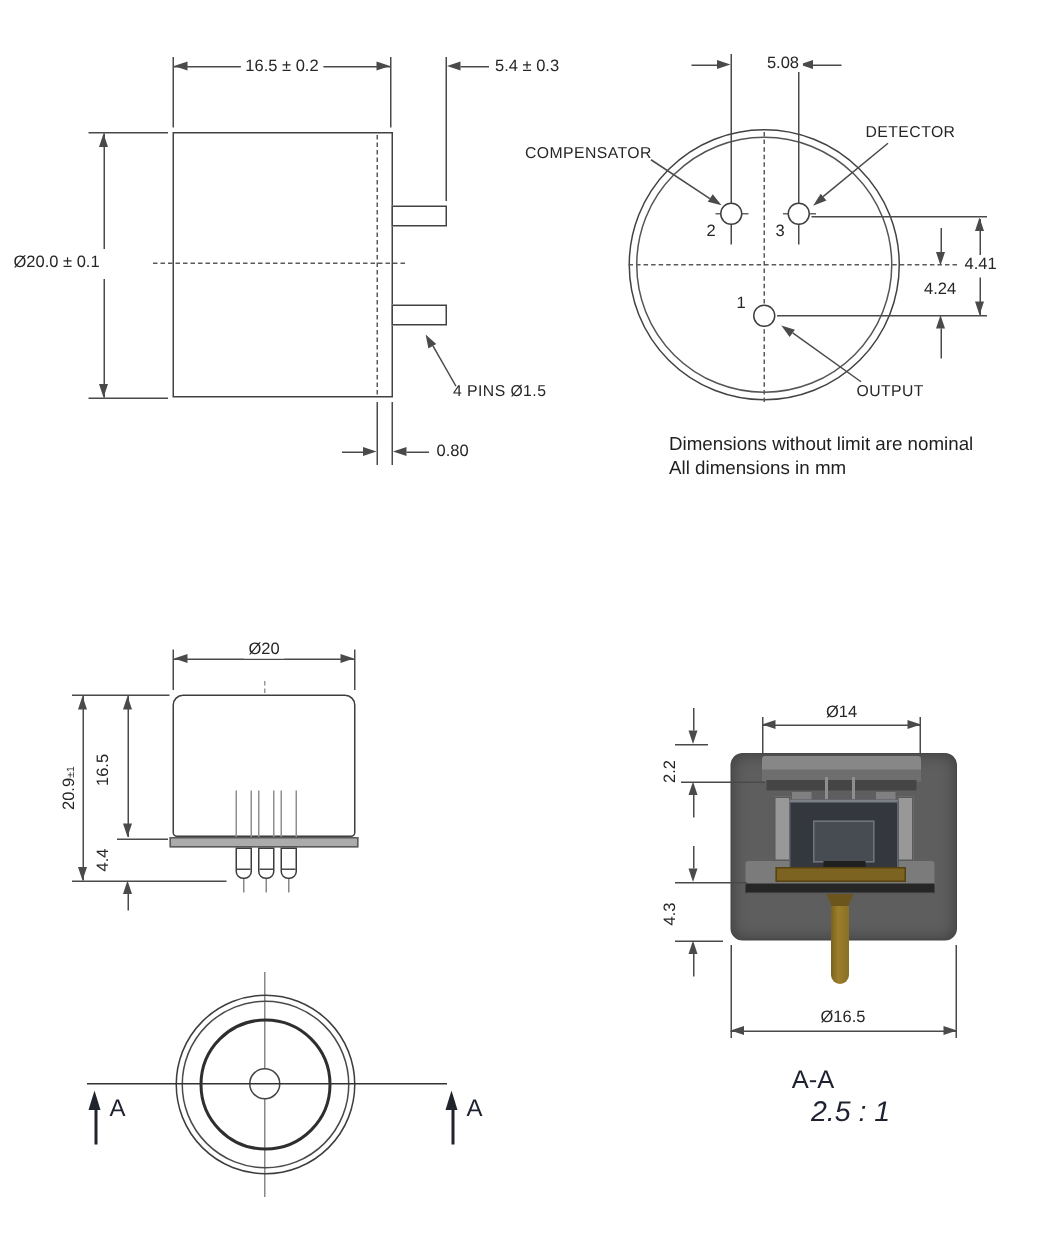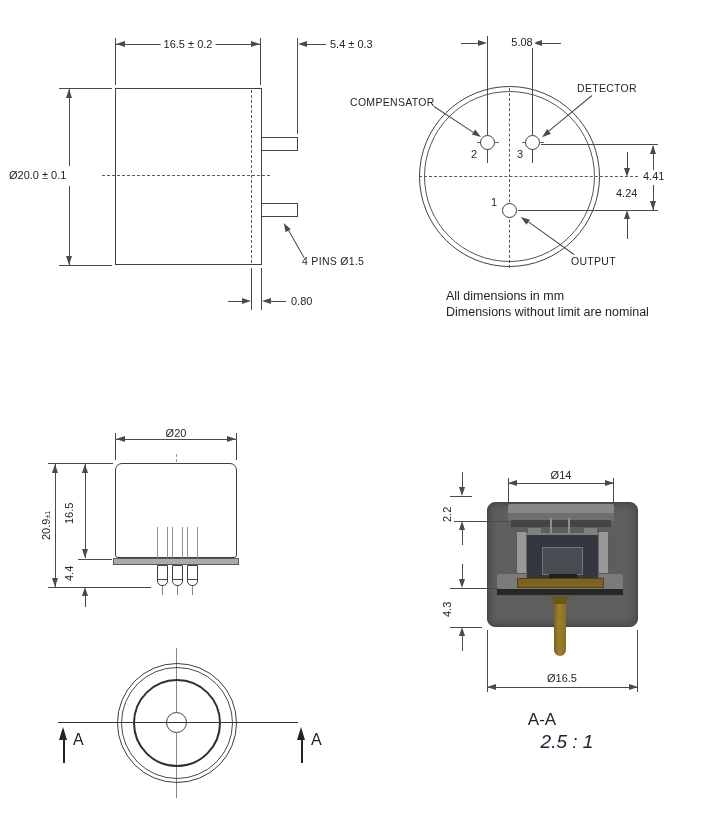--- a/index.html
+++ b/index.html
@@ -119,22 +119,22 @@
     <div class="ar-d" style="left:650px;top:201px;"></div>
     <div class="dimlabel" style="left:640px;top:170px;">4.41</div>
     <div class="vl" style="left:627px;top:152px;height:16px;"></div>
     <div class="ar-d" style="left:624px;top:168px;"></div>
     <div class="ar-u" style="left:624px;top:210px;"></div>
     <div class="vl" style="left:627px;top:219px;height:20px;"></div>
     <div class="dimlabel" style="left:613px;top:187px;">4.24</div>
   </div>
 
   <div style="position:absolute;left:446px;top:289px;font-size:12.5px;line-height:15.5px;color:#1f1f1f;">
+    <div>Dimensions without limit are nominal</div>
     <div>All dimensions in mm</div>
-    <div>Dimensions without limit are nominal</div>
   </div>
 
   <div>
     <div class="vd" style="left:176px;top:454px;height:107px;border-left-color:#999;"></div>
     <div style="position:absolute;left:115px;top:463px;width:122px;height:95px;border:1.5px solid #3d3d3d;border-radius:7px 7px 3px 3px;background:#fff;"></div>
 
     <div style="position:absolute;left:157px;top:527px;width:11px;height:31px;border-left:1px solid #8f8f8f;border-right:1px solid #8f8f8f;"></div>
     <div style="position:absolute;left:172px;top:527px;width:11px;height:31px;border-left:1px solid #8f8f8f;border-right:1px solid #8f8f8f;"></div>
     <div style="position:absolute;left:187px;top:527px;width:11px;height:31px;border-left:1px solid #8f8f8f;border-right:1px solid #8f8f8f;"></div>
 

